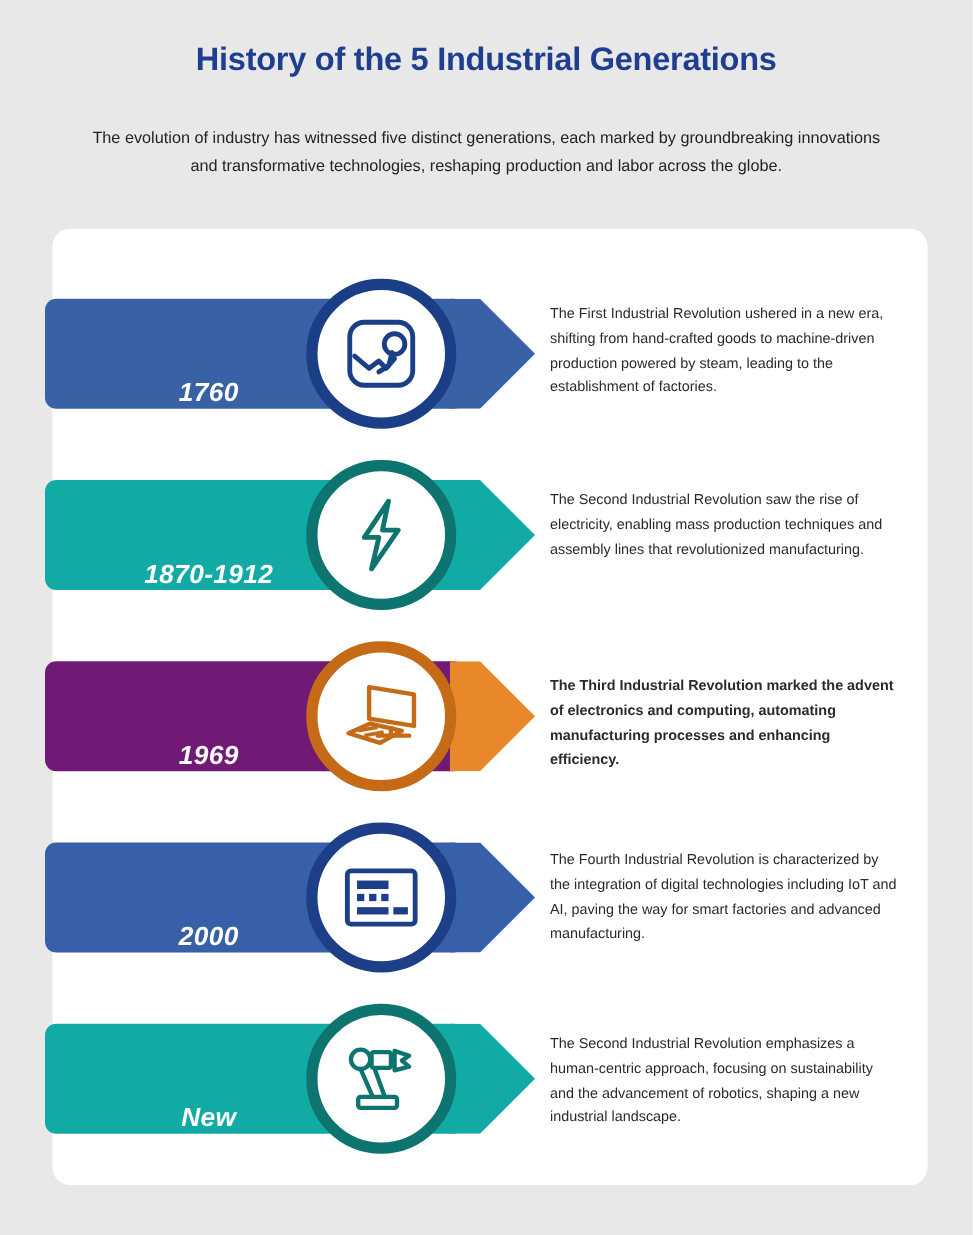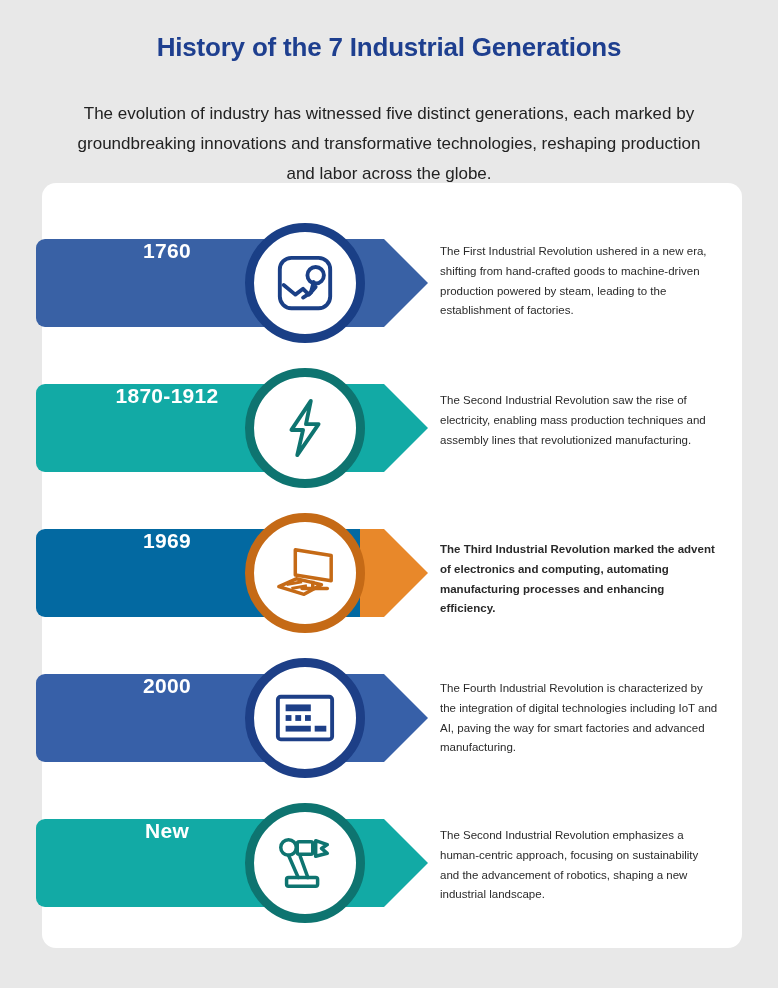--- a/index.html
+++ b/index.html
@@ -25,21 +25,21 @@
   .page-title {
     font-size: 26px;
     font-weight: bold;
     color: #1e3f8f;
     letter-spacing: -0.2px;
   }
 
   .subtitle {
     margin: 36px auto 0;
     width: 640px;
-    font-size: 17px;
+    font-size: 13px;
     line-height: 1.75;
     color: #222222;
     text-align: center;
   }
 
   
   .card {
     position: absolute;
     left: 42px;
     top: 183px;
@@ -73,21 +73,22 @@
 
   
   .banner {
     position: absolute;
     left: 36px;
     top: 29px;
     width: 336px;
     height: 88px;
     border-radius: 9px;
     display: flex;
-    align-items: flex-start;
+    align-items: flex-end;
+    font-style: italic;
   }
 
   .banner-tip {
     position: absolute;
     left: 360px;
     top: 29px;
     width: 70px;
     height: 88px;
   }
 
@@ -133,21 +134,21 @@
   .desc-0 { top: 32px; }
   .desc-1 { top: 36px; }
   .desc-2 { top: 40px; font-weight: bold; }
   .desc-3 { top: 34px; }
   .desc-4 { top: 36px; }
 </style>
 </head>
 <body>
 
 <div class="header">
-  <div class="page-title">History of the 7 Industrial Generations</div>
+  <div class="page-title">History of the 5 Industrial Generations</div>
   <div class="subtitle">The evolution of industry has witnessed five distinct generations, each marked by groundbreaking innovations and transformative technologies, reshaping production and labor across the globe.</div>
 </div>
 
 <div class="card"></div>
 
 <div class="timeline">
 
   <div class="row row-0">
     <div class="banner" style="background:#3961a5">
       <span class="year-label">1760</span>
@@ -179,21 +180,21 @@
     </div>
     <div class="medallion" style="border:9px solid #0e7470">
       <svg width="56" height="62" viewBox="0 0 56 64">
         <path d="M34 4 L14 34 H26 L20 60 L42 28 H29 Z" fill="none" stroke="#0e7470" stroke-width="4" stroke-linejoin="round"></path>
       </svg>
     </div>
     <div class="desc desc-1">The Second Industrial Revolution saw the rise of electricity, enabling mass production techniques and assembly lines that revolutionized manufacturing.</div>
   </div>
 
   <div class="row row-2">
-    <div class="banner" style="background:#0369a1">
+    <div class="banner" style="background:#701a75">
       <span class="year-label">1969</span>
     </div>
     <div class="banner-tip">
       <svg width="70" height="88" viewBox="0 0 70 88">
           <path d="M0 0 H24 L68 44 L24 88 H0 Z" fill="#e8882a"></path>
         </svg>
     </div>
     <div class="medallion" style="border:9px solid #c56a16">
       <svg width="64" height="60" viewBox="0 0 66 60">
         <path d="M23 6 L60 12 L60 38 L23 32 Z" fill="none" stroke="#c56a16" stroke-width="3.6" stroke-linejoin="round"></path>

